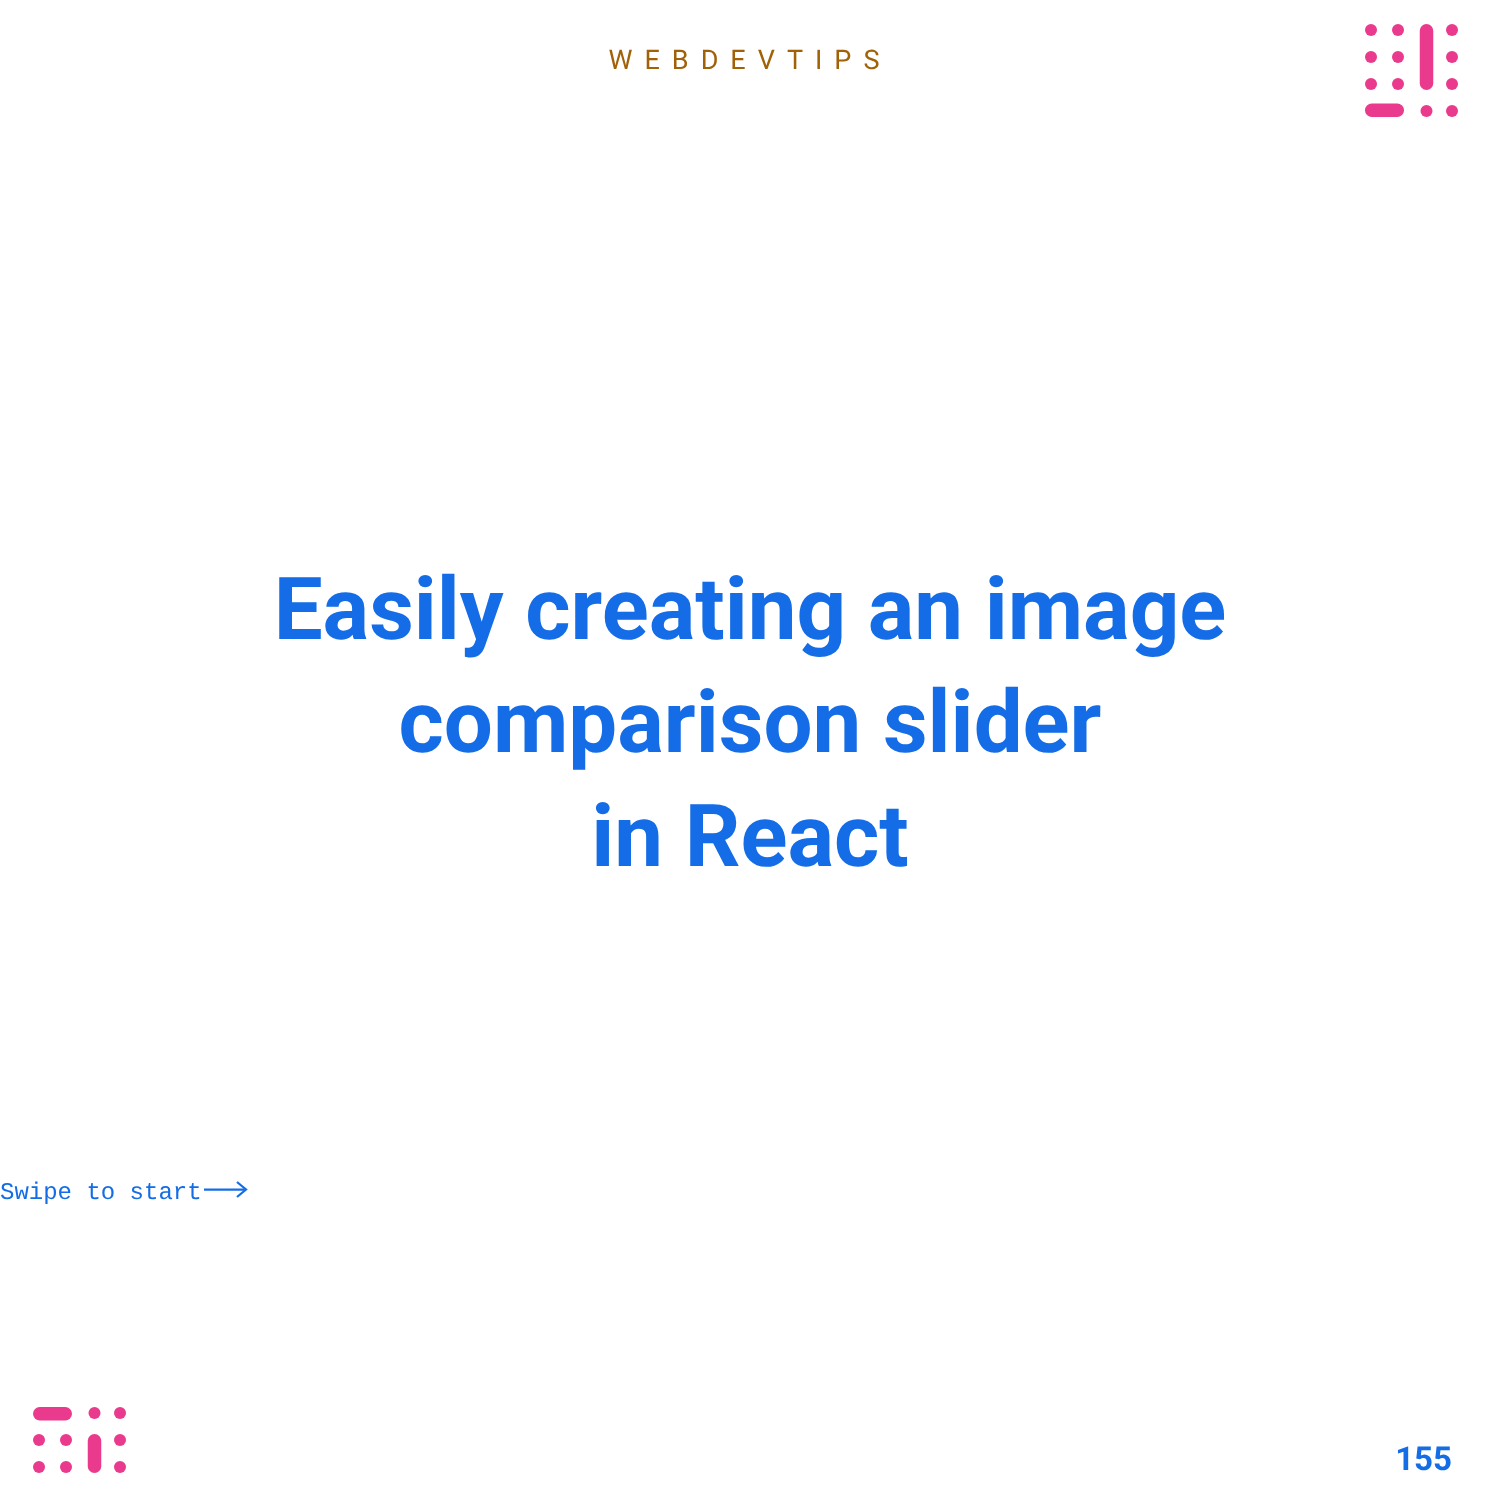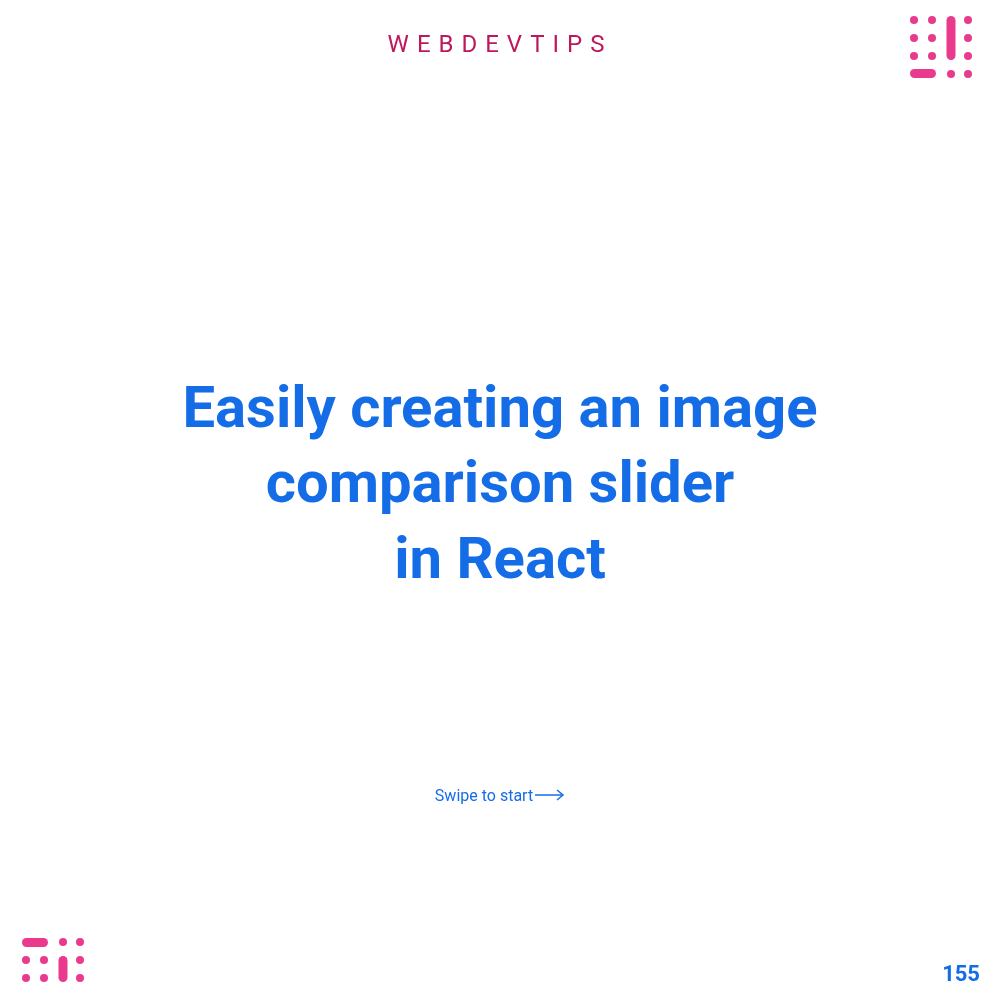--- a/index.html
+++ b/index.html
@@ -11,22 +11,22 @@
       position: relative;
       overflow: hidden;
     }
     .header-brand {
       position: absolute;
       top: 30px;
       left: 0;
       right: 0;
       text-align: center;
       letter-spacing: 8px;
-      font-size: 24px;
-      color: #be185d;
+      font-size: 18px;
+      color: #a16207;
       font-weight: 400;
     }
     .main-title {
       position: absolute;
       top: 370px;
       left: 0;
       right: 0;
       text-align: center;
       color: #146DE6;
       font-size: 58px;
@@ -34,33 +34,33 @@
       line-height: 1.3;
       padding: 0 24px;
     }
     .swipe-cta {
       position: absolute;
       top: 786px;
       left: 0;
       right: 0;
       display: flex;
       align-items: center;
-      justify-content: center;
       gap: 2px;
       color: #146DE6;
       font-size: 16px;
+      font-family: Liberation Mono, monospace;
     }
     .swipe-cta svg {
       width: 30px;
       height: 12px;
     }
     .page-number {
       position: absolute;
       bottom: 14px;
-      right: 20px;
+      right: 32px;
       color: #146DE6;
       font-size: 22px;
       font-weight: 700;
     }
     .corner-top-right {
       position: absolute;
       top: 14px;
       right: 20px;
       width: 72px;
       height: 72px;

